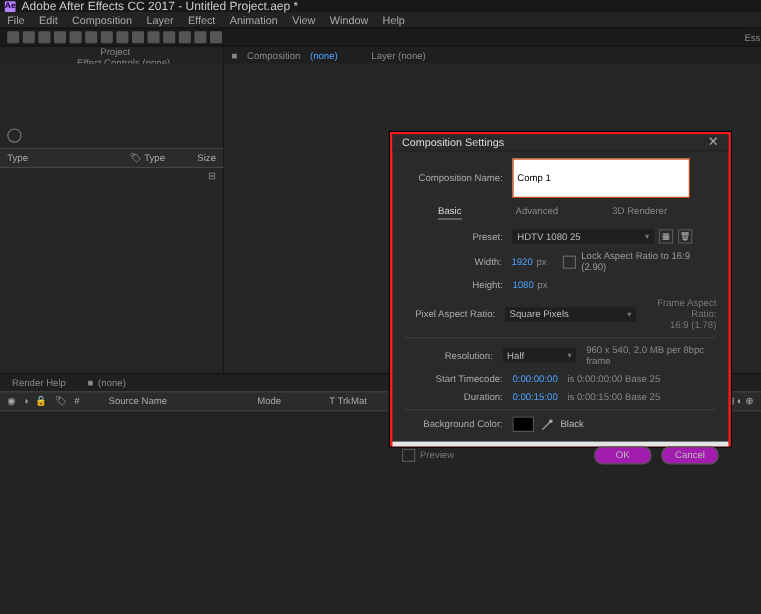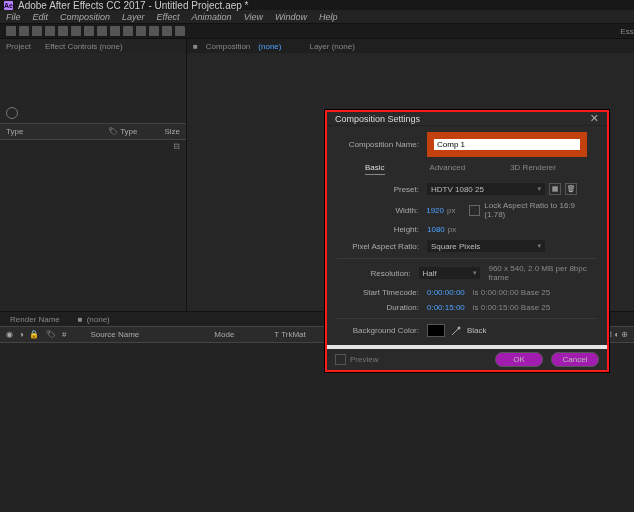--- a/index.html
+++ b/index.html
@@ -34,21 +34,20 @@
     justify-content: center;
     border-radius: 1px;
   }
   .menubar {
     height: 13px;
     background: #232323;
     display: flex;
     align-items: center;
     padding-left: 6px;
     font-size: 9px;
-    font-style: italic;
   }
   .menubar span { margin-right: 12px; }
   .toolbar {
     height: 14px;
     background: #1a1a1a;
     border-top: 1px solid #111;
     border-bottom: 1px solid #111;
     display: flex;
     align-items: center;
     padding-left: 6px;
@@ -71,20 +70,21 @@
     border-right:1px solid #111;
   }
   .project-tabs {
     height:14px;
     background:#232323;
     font-size:8px;
     display:flex;
     align-items:center;
     padding-left:6px;
     color:#888;
+    flex-direction:column;
   }
   .project-header {
     height:70px;
     background:#252525;
     position:relative;
   }
   .search-icon {
     position:absolute; bottom:4px; left:6px;
     width:10px;height:10px;
     border:1px solid #777; border-radius:50%;
@@ -152,22 +152,22 @@
   .dlg-title {
     height:16px;background:#2a2a2a;display:flex;justify-content:space-between;
     align-items:center;padding:0 8px;font-size:9px;color:#ddd;
     border-bottom:1px solid #222;
   }
   .close-x {font-size:11px;color:#aaa;cursor:pointer;}
   .dlg-body {flex:1; padding:6px 10px 2px 10px; font-size:8px;}
   .row {display:flex; align-items:center; margin-bottom:6px;}
   .lbl {width:82px; text-align:right; padding-right:8px; color:#aaa;}
   .val-input {
-    background:#fff; color:#000; border:7px solid #c2410c; height:11px;
-    padding:0 3px; font-size:8px; width:140px;
+    background:#fff; color:#000; border:1px solid #c2410c; height:11px;
+    padding:10px 3px; font-size:8px; width:140px;
   }
   .tabs {display:flex; margin:4px 0 8px 28px;gap:31px;}
   .tabs .tab{margin-right:14px; color:#888;font-size:8px; padding-bottom:2px;}
   .tabs .tab.active{color:#ddd;border-bottom:1px solid #888;}
   .select {
     background:#1f1f1f;color:#bbb;height:12px;width:110px;
     font-size:8px;display:flex;align-items:center;justify-content:space-between;
     padding:0 4px;
   }
   .select.med{width:60px;}
@@ -278,21 +278,21 @@
     <div class="viewer-footer">
       <span class="vf">▦</span>
       <span class="vf">25%</span>
       <span class="vf">Full</span>
     </div>
   </div>
 </div>
 
 <div class="timeline" style="position:absolute;left:0;right:0;bottom:0;height:200px;">
   <div class="tl-tabs">
-    <span style="margin-right:18px">Render Name</span>
+    <span style="margin-right:18px">Render Help</span>
     <span style="margin-right:4px">■</span>
     <span>(none)</span>
   </div>
   <div class="tl-cols">
     <span>◉</span>
     <span>◑</span>
     <span>🔒</span>
     <span>🏷</span>
     <span>#</span>
     <span class="src">Source Name</span>
@@ -329,34 +329,38 @@
       <div class="trash">▦</div>
       <div class="trash">🗑</div>
     </div>
 
     <div class="row">
       <div class="lbl">Width:</div>
       <span class="blue">1920</span>
       <span class="unit">px</span>
       <div class="lock-row" style="margin-left:14px">
         <div class="lock-cb"></div>
-        <span>Lock Aspect Ratio to 16:9 (1.78)</span>
+        <span>Lock Aspect Ratio to 16:9 (2.90)</span>
       </div>
     </div>
     <div class="row">
       <div class="lbl">Height:</div>
       <span class="blue">1080</span>
       <span class="unit">px</span>
     </div>
 
     <div class="row">
       <div class="lbl">Pixel Aspect Ratio:</div>
       <div class="select">
         <span>Square Pixels</span>
           <span class="chev">▾</span>
+      </div>
+      <div style="margin-left:auto;text-align:right">
+        <div class="faint">Frame Aspect Ratio:</div>
+        <div class="faint">16:9 (1.78)</div>
       </div>
     </div>
 
 
     <div class="sep"></div>
 
     <div class="row">
       <div class="lbl">Resolution:</div>
       <div class="select med">
         <span>Half</span>

